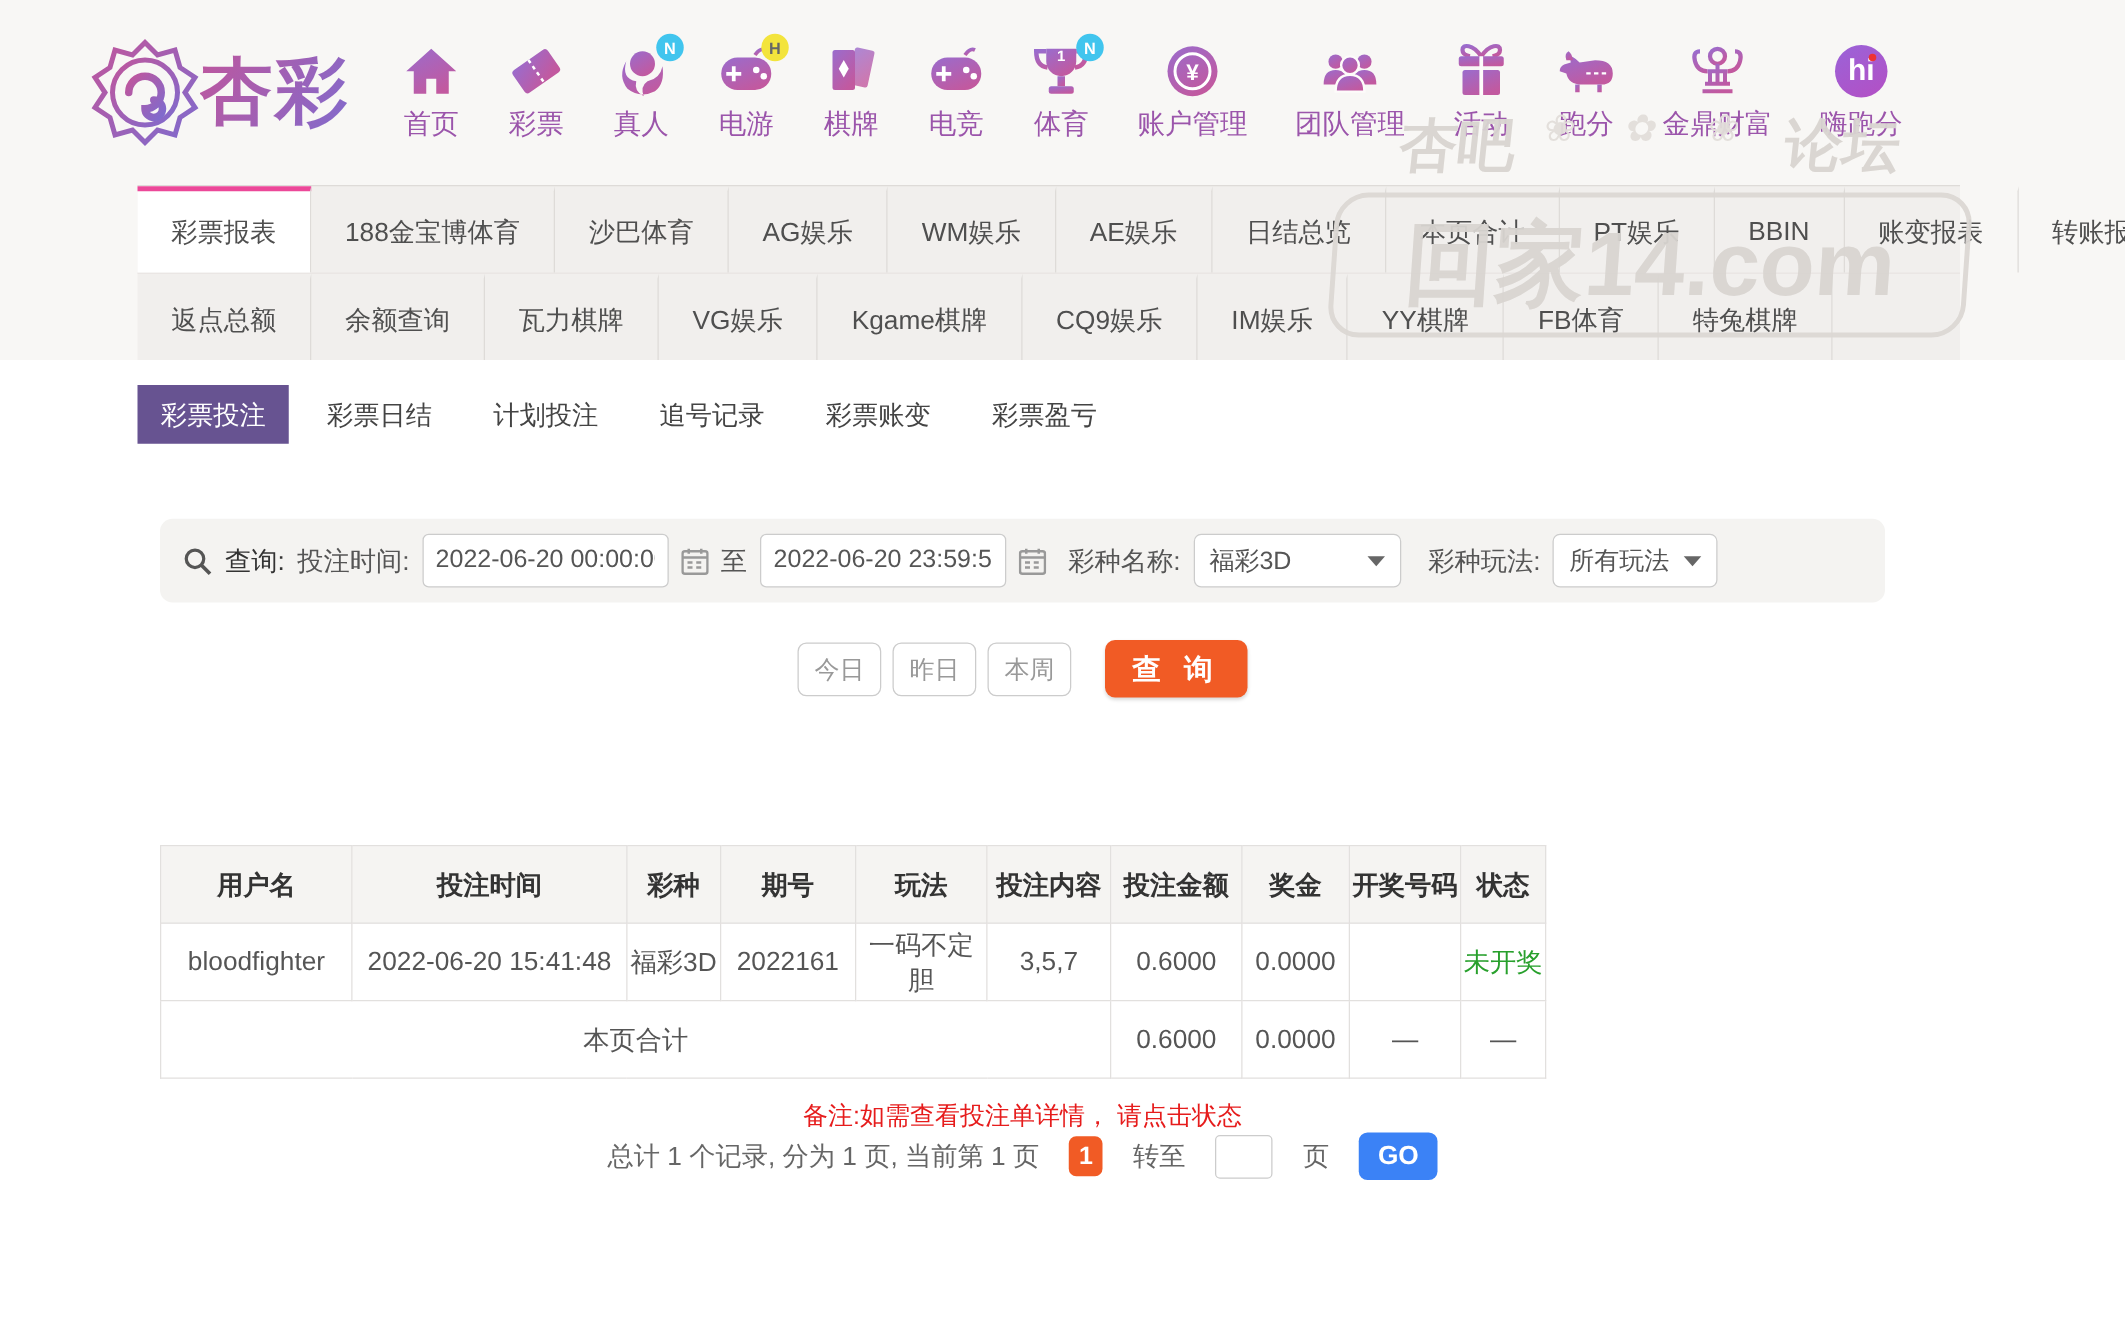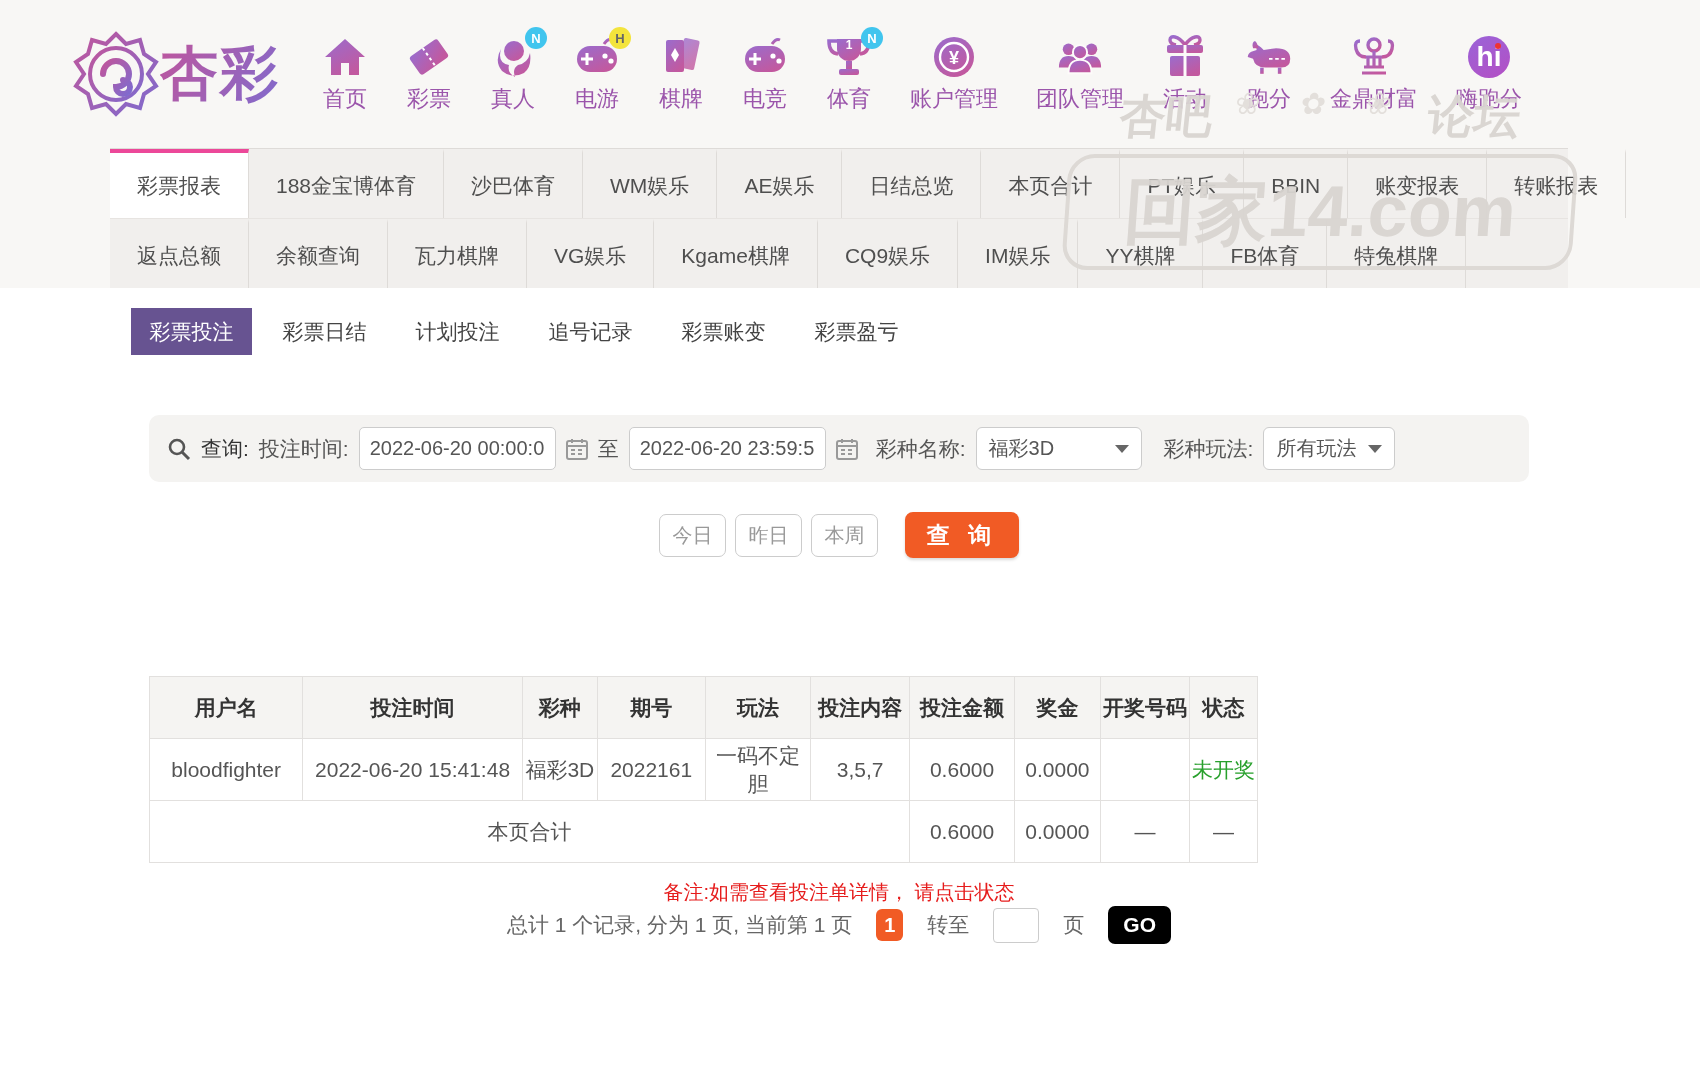--- a/index.html
+++ b/index.html
@@ -16,39 +16,39 @@
     -webkit-text-fill-color:transparent; }
   .nav { display:flex; align-items:flex-end; gap:38px; }
   .nav-item { display:flex; flex-direction:column; align-items:center; gap:4px; cursor:pointer; }
   .nav-icon { width:46px; height:46px; position:relative; display:flex; align-items:center; justify-content:center; }
   .nav-label { font-size:22px; color:#9b55ab; white-space:nowrap; }
   .badge { position:absolute; top:-7px; right:-11px; width:22px; height:22px; border-radius:50%;
     font-size:13px; font-weight:bold; display:flex; align-items:center; justify-content:center; }
   .badge-cyan { background:#41c5ee; color:#fff; }
   .badge-yellow { background:#f3e43c; color:#666; }
   .hi-box { width:42px; height:42px; border-radius:21px; background:linear-gradient(150deg,#9a63d8,#b44fc4);
-    color:#fff; font-weight:bold; font-size:28px; display:flex; align-items:center; justify-content:center; position:relative; }
+    color:#fff; font-weight:bold; font-size:24px; display:flex; align-items:center; justify-content:center; position:relative; }
   .hi-dot { position:absolute; top:7px; right:9px; width:6px; height:6px; border-radius:50%; background:#e33; }
   
   .watermark { position:absolute; left:1065px; top:86px; width:510px; z-index:6; pointer-events:none;
     color:#d9d5d1; opacity:.95; }
   .wm-top { display:flex; justify-content:space-between; padding:0 55px; font-size:46px; font-weight:bold;
     transform:skewX(-6deg); }
   .wm-flourish { font-size:30px; letter-spacing:16px; color:#e2deda; }
   .wm-domain { margin-top:6px; border:4px solid #dcd8d4; border-radius:26px; padding:6px 18px;
     font-size:72px; font-weight:bold; text-align:center; transform:skewX(-4deg); white-space:nowrap; }
   
   .tabs-wrap { margin-left:110px; width:1458px; position:relative; z-index:2; }
   .tab-row { display:flex; background:#f1efed; border-top:1px solid #dedbd8; }
   .tab-row + .tab-row { border-top:1px solid #e7e4e1; }
   .tab { height:69px; display:flex; align-items:center; padding:0 27px; font-size:21px; color:#4f4f4f;
     border-right:1px solid #dedbd8; border-top:4px solid transparent; cursor:pointer; white-space:nowrap; }
   .tab.active { background:#fff; border-top:4px solid #ec4899; }
   
-  .main { background:#fff; min-height:782px; padding-top:20px;padding-left:21px; }
+  .main { background:#fff; min-height:782px; padding-top:20px; }
   .subtabs { margin-left:110px; display:flex; }
   .subtab { width:121px; height:47px; display:flex; align-items:center; justify-content:center;
     font-size:21px; color:#444; margin-right:12px; cursor:pointer; }
   .subtab.active { background:#675391; color:#fff; }
   
   .searchbar { margin:60px auto 0 128px; width:1380px; height:67px; background:#f4f3f1; border-radius:10px;
     display:flex; align-items:center; padding:0 18px; gap:10px; }
   .searchbar .lbl { font-size:21px; color:#555; white-space:nowrap; }
   .searchbar .lbl.b { font-weight:normal; color:#333; }
   .inp { height:43px; background:#fff; border:1px solid #ccc; border-radius:5px; font-size:20px; color:#555;
@@ -73,21 +73,21 @@
   th { background:#f5f4f2; color:#333; font-weight:bold; }
   td { color:#555; }
   td.status-green { color:#28a02c; }
   
   .footer { margin:16px 0 0 128px; width:1380px; display:flex; justify-content:space-between; align-items:center;flex-direction:column; }
   .note { color:#e61c1c; font-size:20px; }
   .pager { display:flex; align-items:center; gap:24px; font-size:21px; color:#666; }
   .page-badge { min-width:27px; height:32px; padding:0 7px; background:#f15b25; color:#fff; font-weight:bold;
     border-radius:6px; display:flex; align-items:center; justify-content:center; font-size:20px; cursor:pointer; }
   .goto-inp { width:46px; height:35px; border:1px solid #ccc; border-radius:4px; background:#fff; }
-  .go-btn { height:38px; padding:0 15px; background:#000000; border:none; border-radius:7px; color:#fff;
+  .go-btn { height:38px; padding:0 15px; background:#3b82f6; border:none; border-radius:7px; color:#fff;
     font-weight:bold; font-size:21px; cursor:pointer; font-family:inherit; }
   svg { display:block; }
 </style>
 </head>
 <body>
 
 <svg width="0" height="0" aria-hidden="true">
   <defs>
     <linearGradient id="pg" x1="0" y1="0" x2="0.6" y2="1">
       <stop offset="0" stop-color="#9a6ccd"></stop>
@@ -282,20 +282,23 @@
 <div class="tabs-wrap">
   <div class="tab-row">
     <div class="tab active">
         <span>彩票报表</span>
       </div>
     <div class="tab">
         <span>188金宝博体育</span>
       </div>
     <div class="tab">
         <span>沙巴体育</span>
+      </div>
+    <div class="tab">
+        <span>AG娱乐</span>
       </div>
     <div class="tab">
         <span>WM娱乐</span>
       </div>
     <div class="tab">
         <span>AE娱乐</span>
       </div>
     <div class="tab">
         <span>日结总览</span>
       </div>

